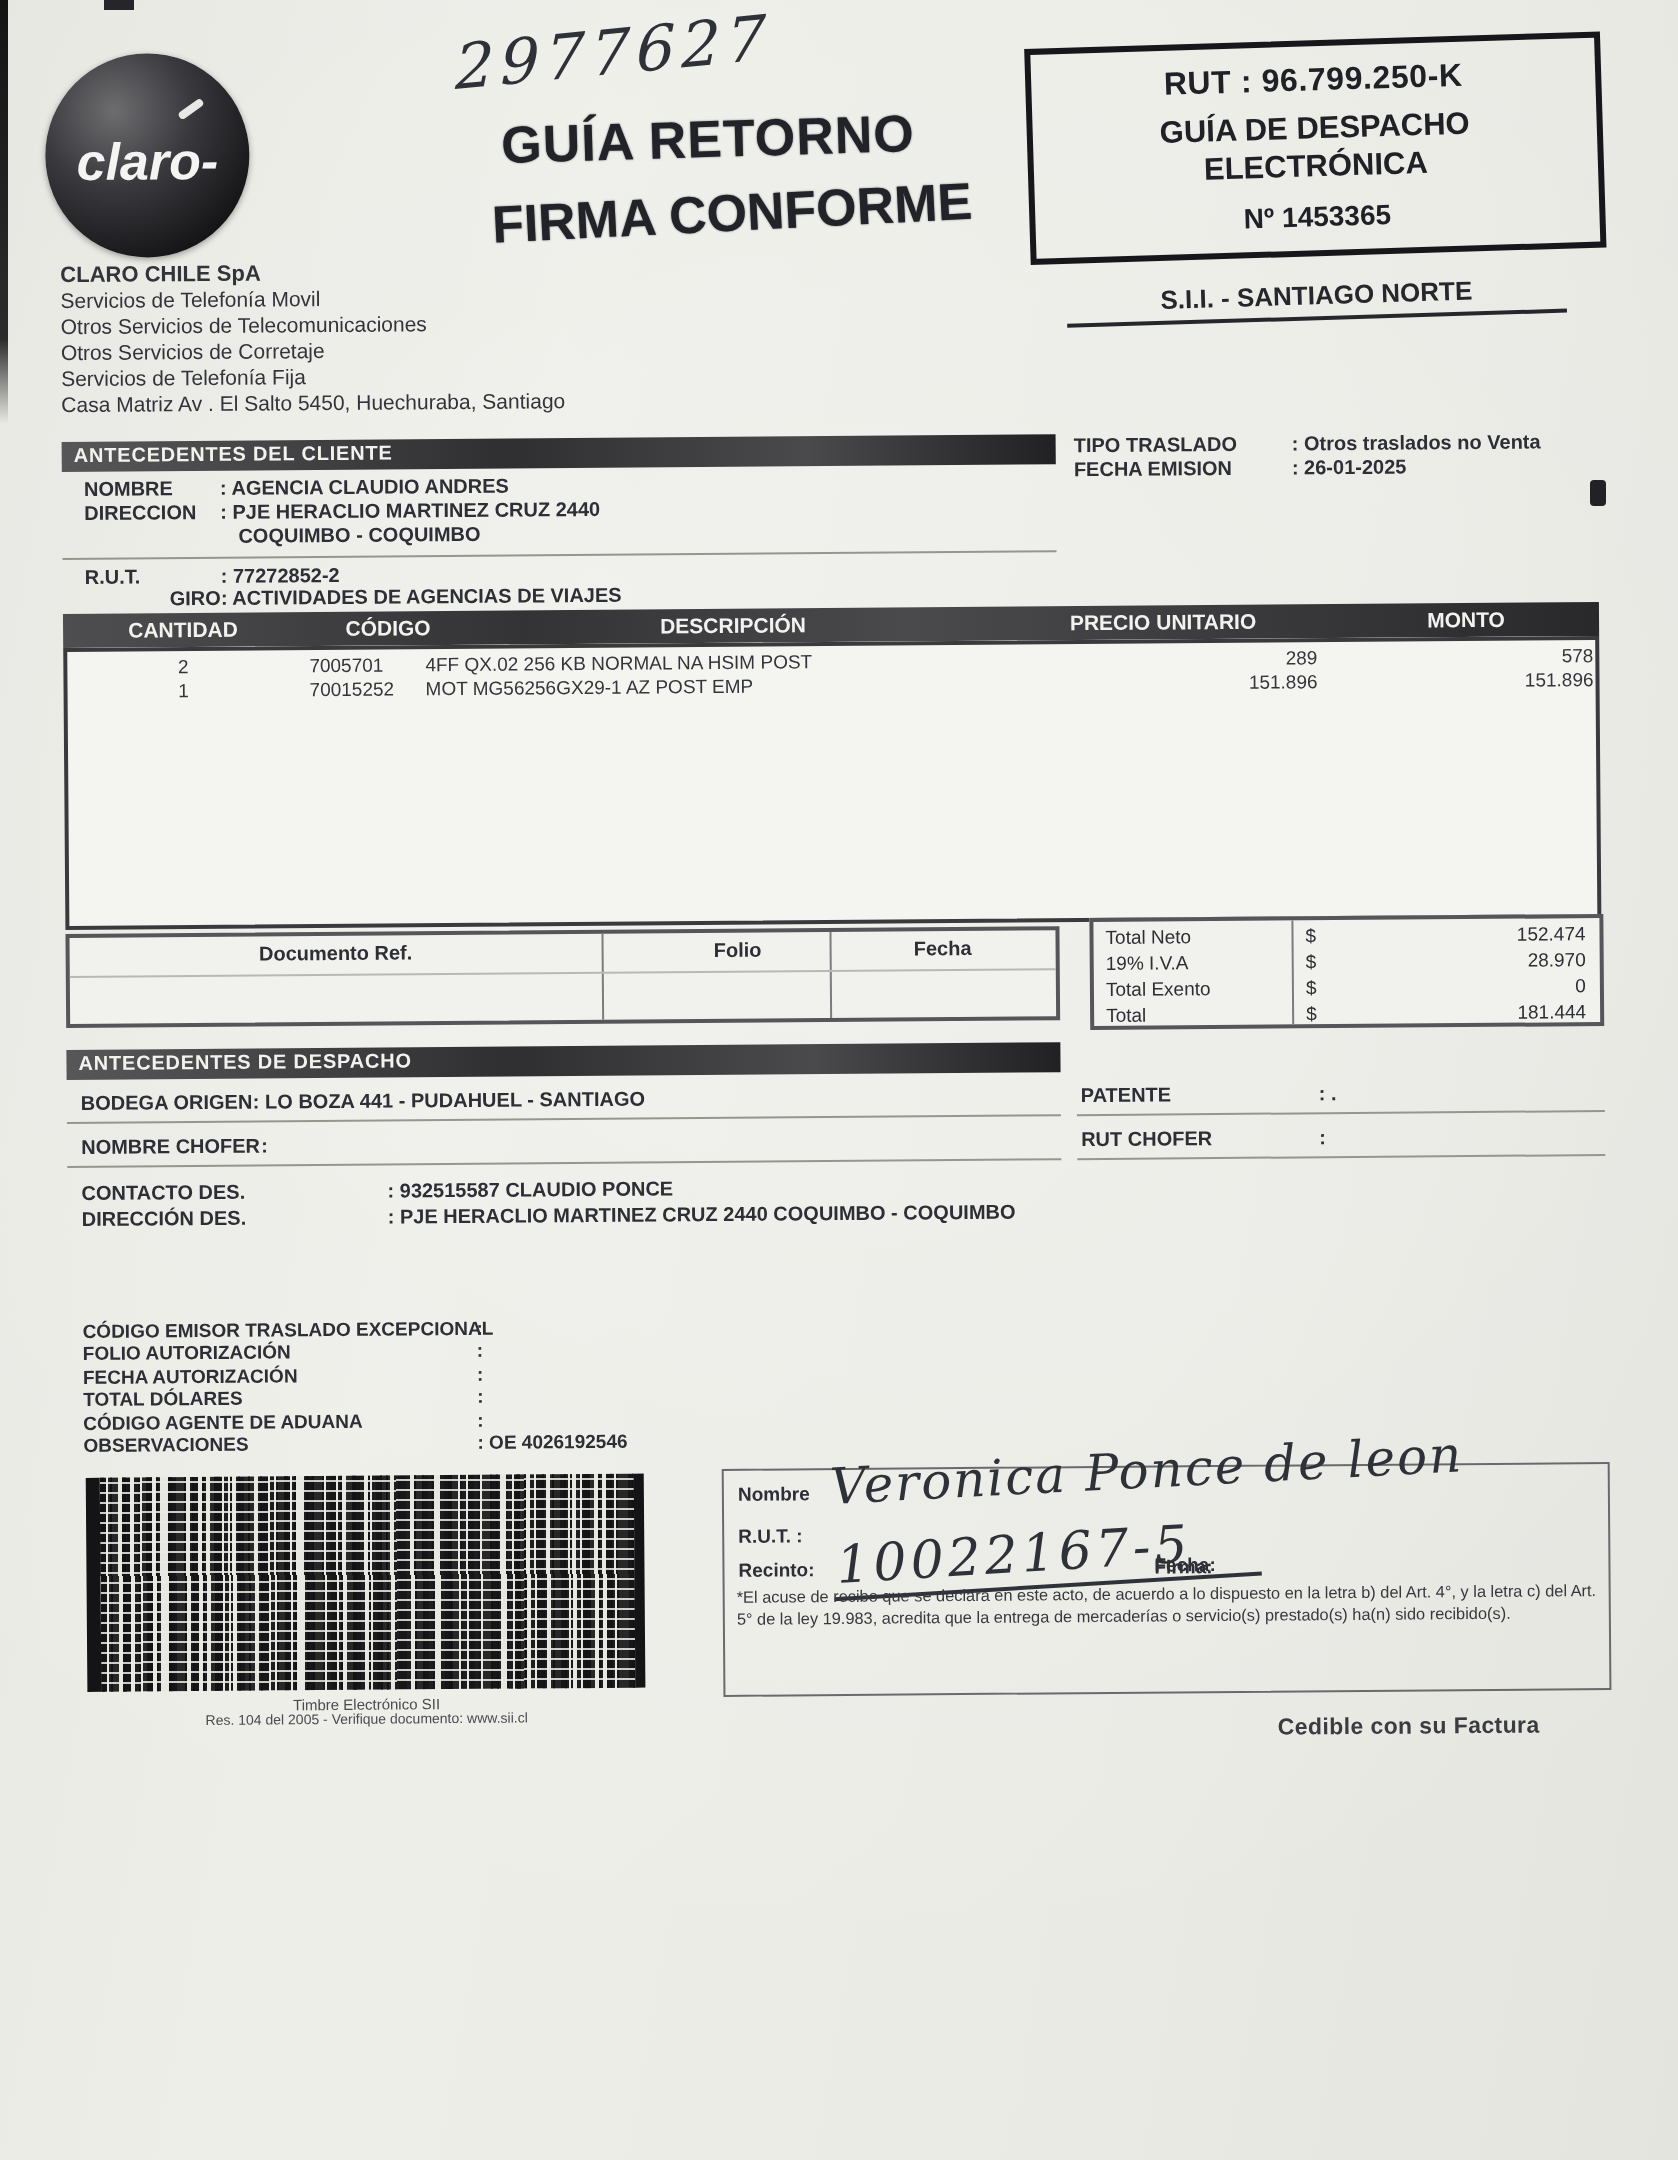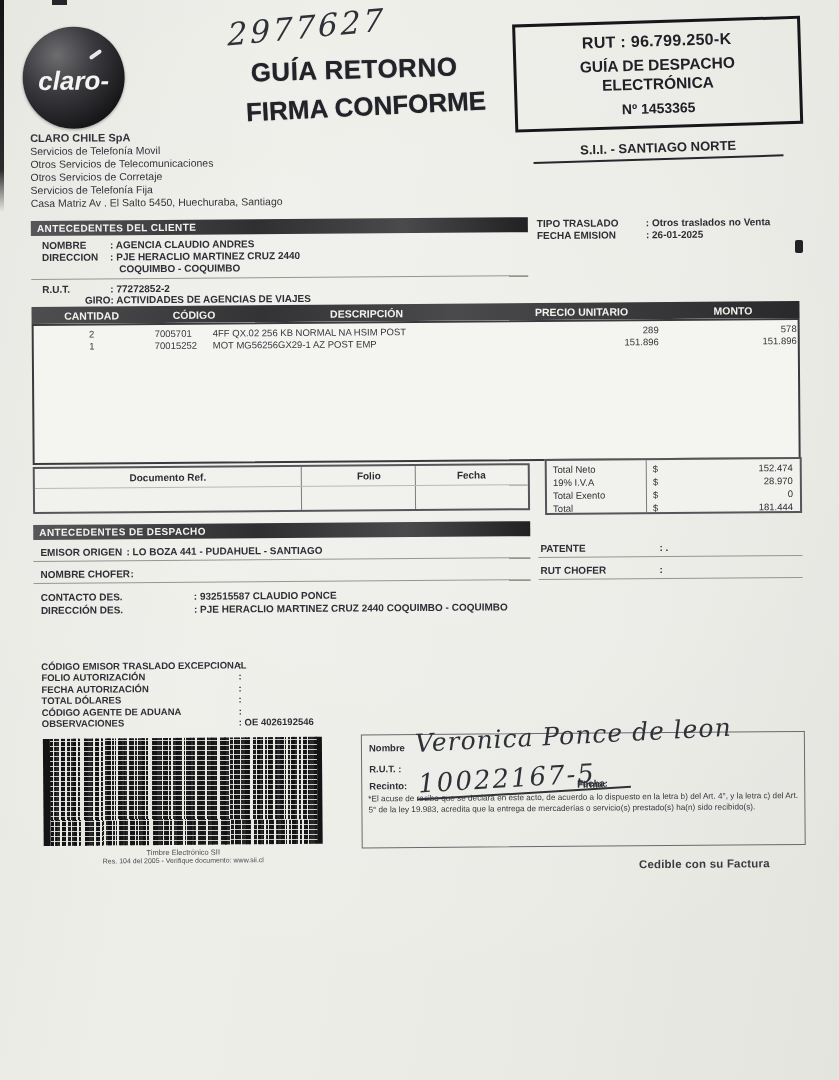--- a/index.html
+++ b/index.html
@@ -267,21 +267,21 @@
       </div>
       <div class="tot-row tr3">
         <span class="tot-label">Total</span>
         <span class="tot-cur">$</span>
         <span class="tot-amt">181.444</span>
       </div>
     </div>
 
     <div class="bar bar-despacho">ANTECEDENTES DE DESPACHO</div>
     <div class="row row-bodega">
-      <span class="lbl">EMISOR ORIGEN</span><span>: LO BOZA 441 - PUDAHUEL - SANTIAGO</span>
+      <span class="lbl">BODEGA ORIGEN</span><span>: LO BOZA 441 - PUDAHUEL - SANTIAGO</span>
     </div>
     <div class="row row-patente">
       <span class="lbl">PATENTE</span><span>: .</span>
     </div>
     <div class="ul ul-l1"></div>
     <div class="ul ul-r1"></div>
     <div class="row row-chofer">
       <span class="lbl">NOMBRE CHOFER</span><span>:</span>
     </div>
     <div class="row row-rutchofer">

